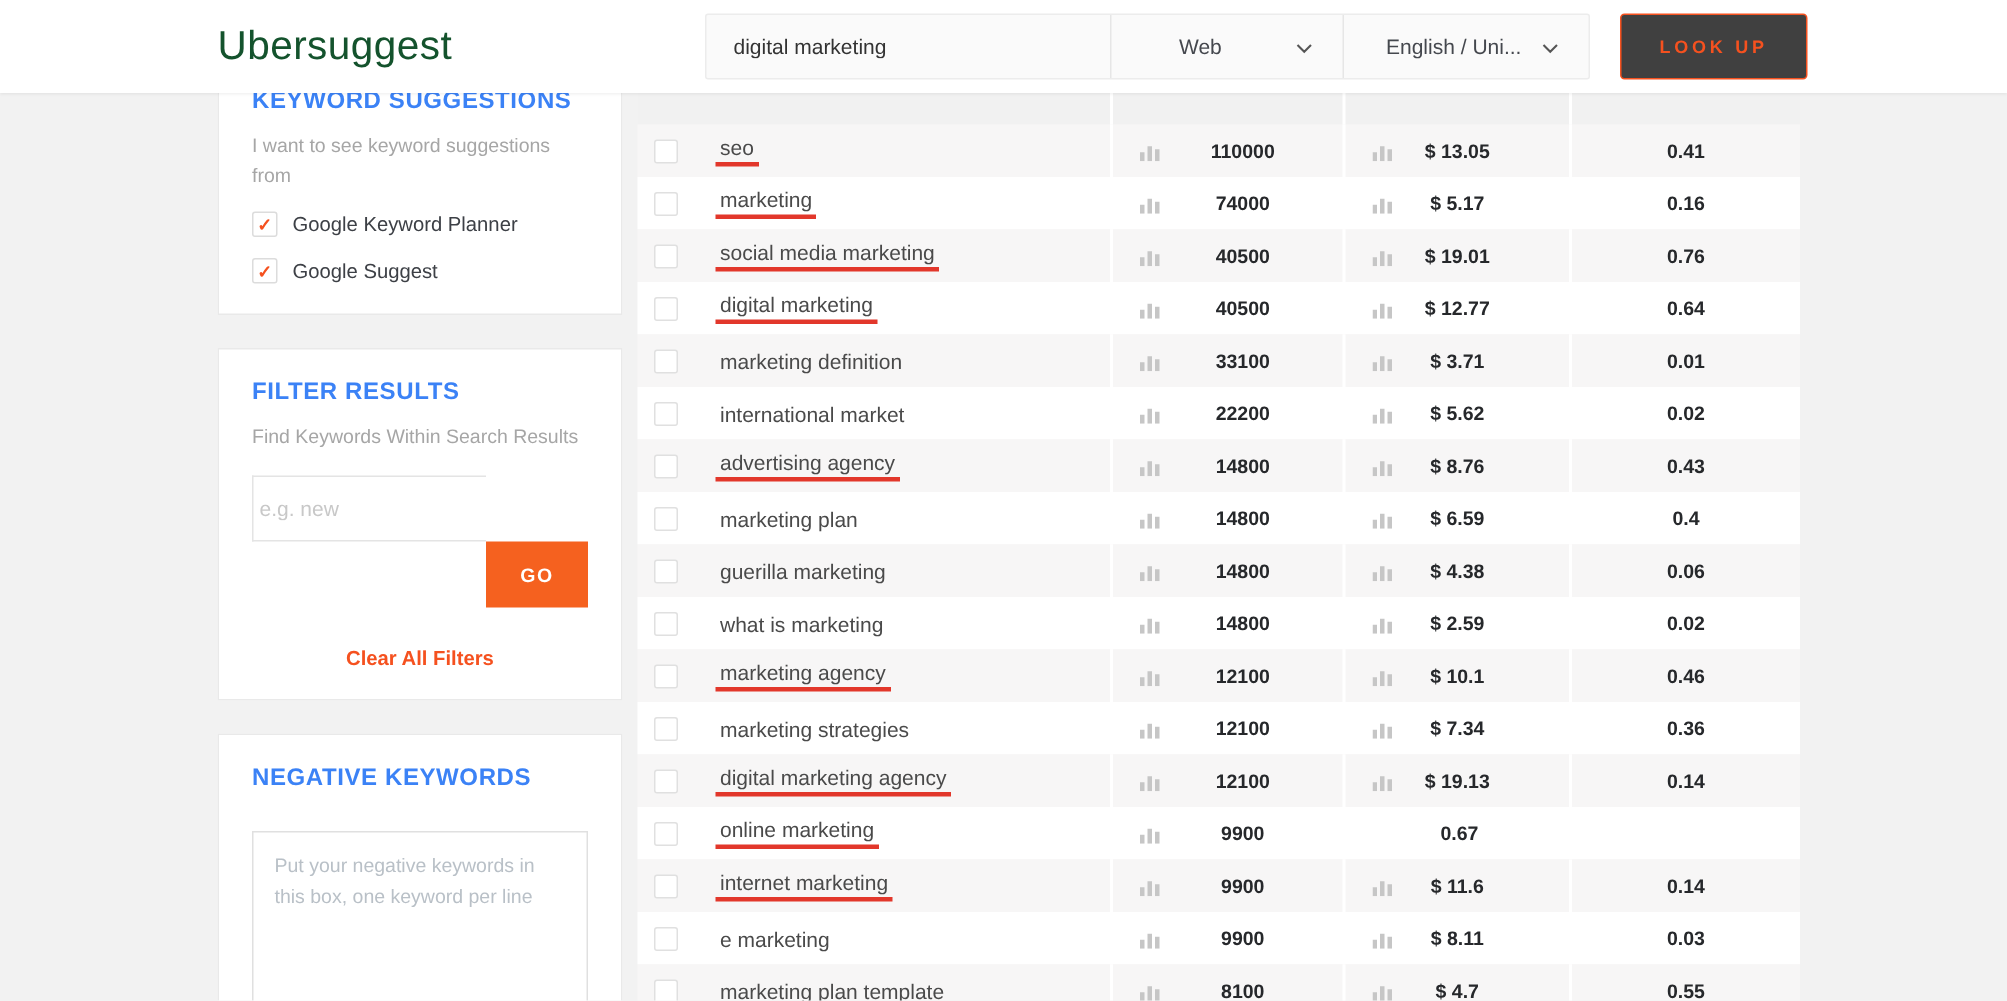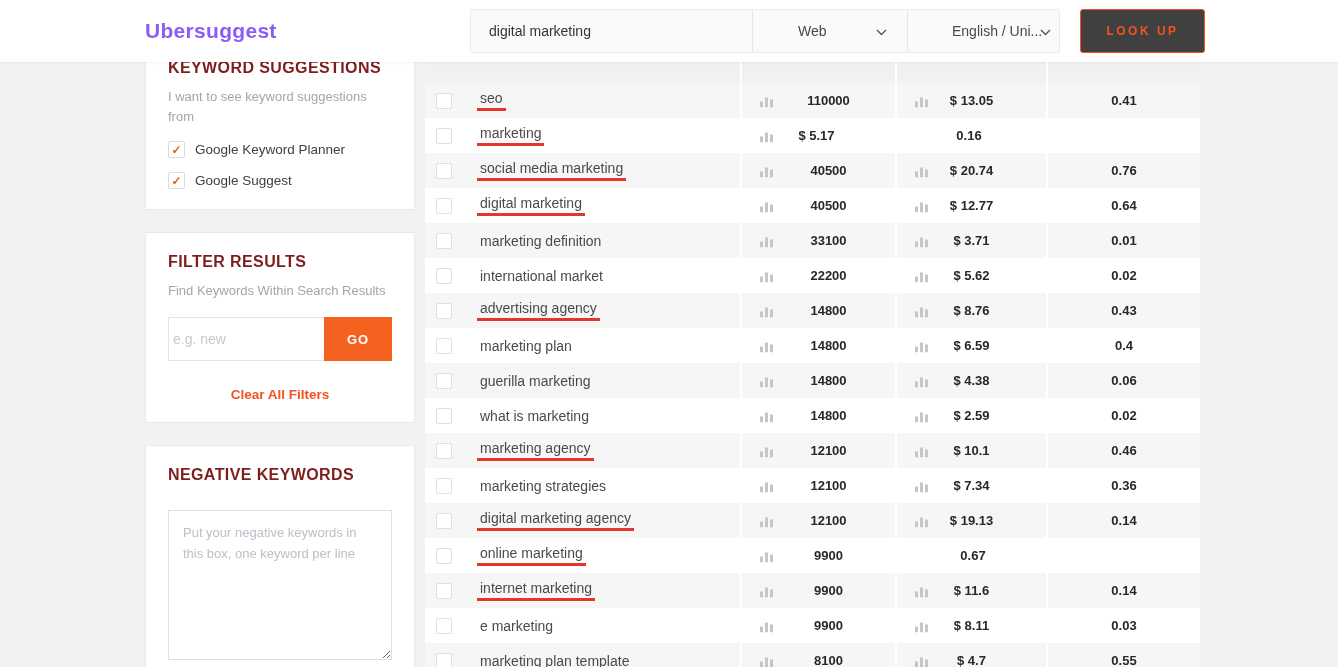--- a/index.html
+++ b/index.html
@@ -11,59 +11,59 @@
   }
 
   
   .topbar {
     position: relative; z-index: 10;
     height: 62px; background: #ffffff;
     box-shadow: 0 1px 2px rgba(0,0,0,0.06);
   }
   .logo {
     position: absolute; left: 145px; top: 50%; transform: translateY(-50%);
-    color: #8b5cf6; font-size: 21px; font-weight: 700; letter-spacing: 0.3px;
+    color: #14532d; font-size: 27px; font-weight: 400; letter-spacing: 0.3px;
     cursor: pointer;
   }
   .search-strip {
     position: absolute; left: 470px; top: 9px; width: 590px; height: 44px;
     display: flex; background: #fafafa; border: 1px solid #ececec; border-radius: 2px;
   }
   .search-box { flex: 0 0 269px; display: flex; align-items: center; }
   .search-box input {
     width: 100%; height: 100%; border: none; background: transparent;
     padding: 0 18px; font-size: 14px; color: #333;
     font-family: "Liberation Sans", sans-serif; outline: none;
   }
   .select-cell {
     position: relative; display: flex; align-items: center;
     border-left: 1px solid #e6e6e6; color: #45484e; font-size: 14px;
     cursor: pointer;
   }
-  .select-web { flex: 0 0 155px; padding-left: 45px; margin-left: 12px; }
-  .select-lang { flex: 0 0 164px; padding-left: 44px; }
+  .select-web { flex: 0 0 155px; padding-left: 45px; }
+  .select-lang { flex: 0 0 164px; padding-left: 28px; }
   .chev { position: absolute; right: 20px; top: 50%; transform: translateY(-50%); }
   .lookup-btn {
     position: absolute; left: 1080px; top: 9px; width: 125px; height: 44px;
     background: #404040; border: 1px solid #f5511f; border-radius: 3px;
     color: #f5511f; font-weight: 700; font-size: 12px; letter-spacing: 2.5px;
     font-family: "Liberation Sans", sans-serif; cursor: pointer;
   }
 
   
   .content { position: relative; z-index: 1; margin-top: -24px; height: 700px; }
 
   
   .sidebar { position: absolute; left: 145px; top: 0; width: 270px; }
   .card {
     background: #fff; border: 1px solid #e9e9e9;
     margin-bottom: 22px; padding: 20px 22px;
   }
   .card h3 {
-    margin: 0 0 10px 0; font-size: 16px; color: #7f1d1d;
+    margin: 0 0 10px 0; font-size: 16px; color: #3b82f6;
     letter-spacing: 0.4px; font-weight: 700;
   }
   .card .sub { color: #a6a6a6; font-size: 13px; line-height: 1.55; margin: 0 0 6px 0; }
   .cb-row { display: flex; align-items: center; gap: 10px; margin-top: 14px; cursor: pointer; }
   .cb-box {
     width: 17px; height: 17px; background: #fff; border: 1px solid #dcdcdc;
     border-radius: 2px; display: flex; align-items: center; justify-content: center;
     flex: 0 0 17px;
   }
   .cb-box .tick { color: #f5511f; font-size: 12px; font-weight: 700; line-height: 1; }
@@ -72,21 +72,21 @@
   .filter-row { display: flex; margin-top: 16px; }
   .filter-row input {
     flex: 1; height: 44px; border: 1px solid #e4e4e4; border-right: none;
     padding: 0 4px; font-size: 14px; color: #333; background: #fff;
     font-family: "Liberation Sans", sans-serif; outline: none; min-width: 0;
   }
   .filter-row input::placeholder { color: #c8c8c8; }
   .go-btn {
     width: 68px; height: 44px; background: #f5611f; border: none; color: #fff;
     font-weight: 700; font-size: 13px; letter-spacing: 1px;
-    font-family: "Liberation Sans", sans-serif; cursor: pointer;
+    font-family: "Liberation Sans", sans-serif; cursor: pointer; margin-top: 44px;
   }
   .clear-link {
     display: block; text-align: center; color: #f5511f; font-weight: 700;
     font-size: 13.5px; margin-top: 26px; text-decoration: none; cursor: pointer;
   }
   .neg-textarea {
     width: 100%; height: 150px; margin-top: 16px;
     border: 1px solid #e0e0e0; padding: 12px 14px;
     font-size: 13px; line-height: 1.55; color: #333;
     font-family: "Liberation Sans", sans-serif; outline: none;
@@ -231,20 +231,30 @@
     </div>
   </div>
 
   <div class="trow">
     <div class="cell col-check">
       <span class="row-cb"></span>
     </div>
     <div class="cell col-kw">
       <span class="kw underlined">marketing</span>
     </div>
+    <div class="cell col-vol">
+      <span class="bar-ic">
+        <svg width="14" height="13" viewBox="0 0 14 13">
+          <rect x="0" y="7" width="3" height="6" fill="#c6c6c6"></rect>
+          <rect x="5" y="3" width="3" height="10" fill="#c6c6c6"></rect>
+          <rect x="10" y="5" width="3" height="8" fill="#c6c6c6"></rect>
+        </svg>
+      </span>
+      <span class="val">74000</span>
+    </div>
     <div class="cell col-cpc">
       <span class="bar-ic">
         <svg width="14" height="13" viewBox="0 0 14 13">
           <rect x="0" y="7" width="3" height="6" fill="#c6c6c6"></rect>
           <rect x="5" y="3" width="3" height="10" fill="#c6c6c6"></rect>
           <rect x="10" y="5" width="3" height="8" fill="#c6c6c6"></rect>
         </svg>
       </span>
       <span class="val">$ 5.17</span>
     </div>
@@ -271,21 +281,21 @@
       <span class="val">40500</span>
     </div>
     <div class="cell col-cpc">
       <span class="bar-ic">
         <svg width="14" height="13" viewBox="0 0 14 13">
           <rect x="0" y="7" width="3" height="6" fill="#c6c6c6"></rect>
           <rect x="5" y="3" width="3" height="10" fill="#c6c6c6"></rect>
           <rect x="10" y="5" width="3" height="8" fill="#c6c6c6"></rect>
         </svg>
       </span>
-      <span class="val">$ 20.74</span>
+      <span class="val">$ 19.01</span>
     </div>
     <div class="cell col-comp">
       <span class="val">0.76</span>
     </div>
   </div>
 
   <div class="trow">
     <div class="cell col-check">
       <span class="row-cb"></span>
     </div>

